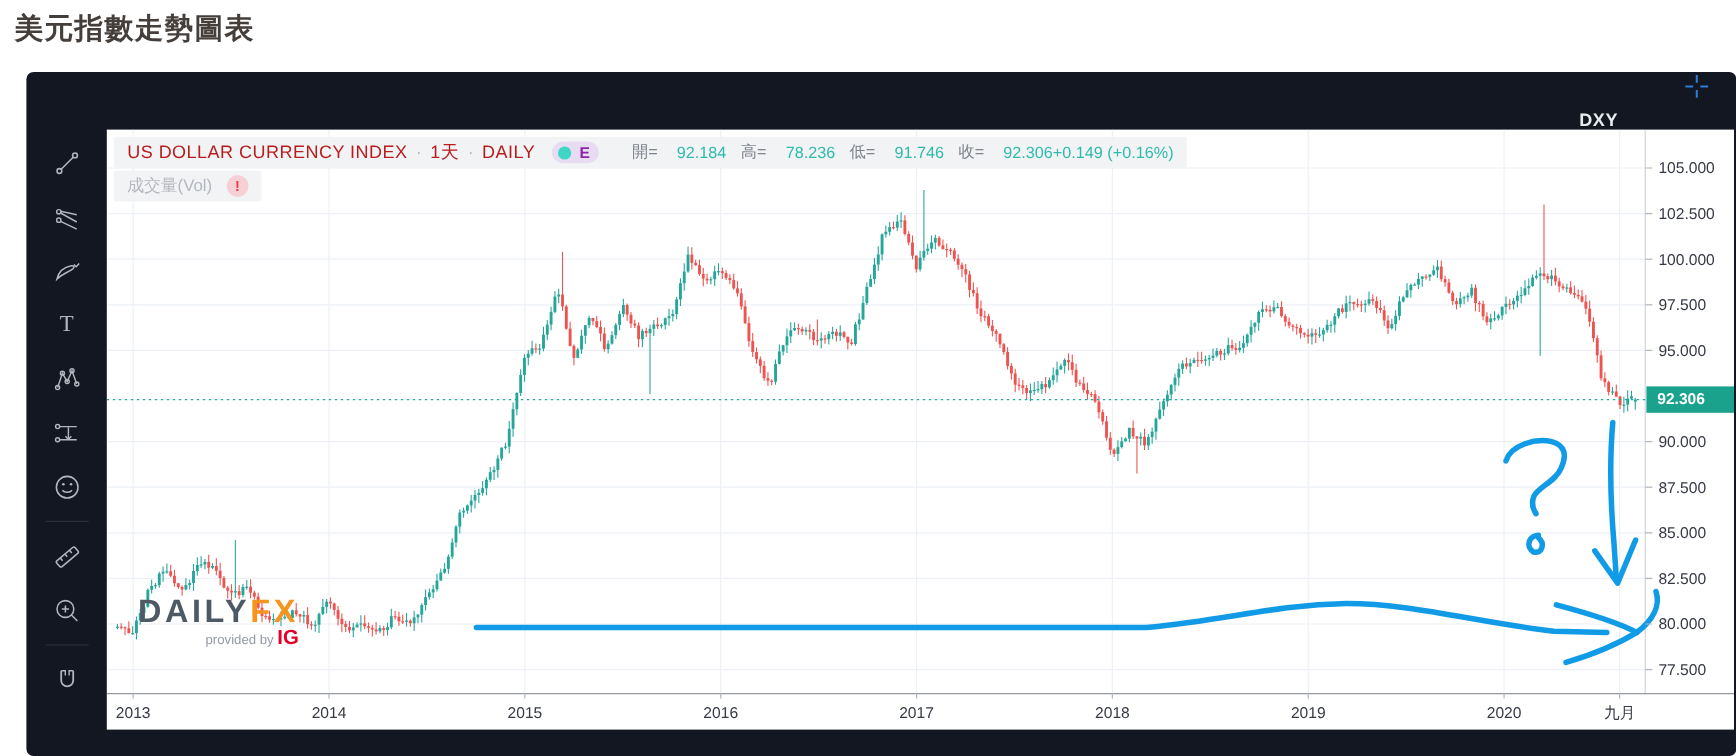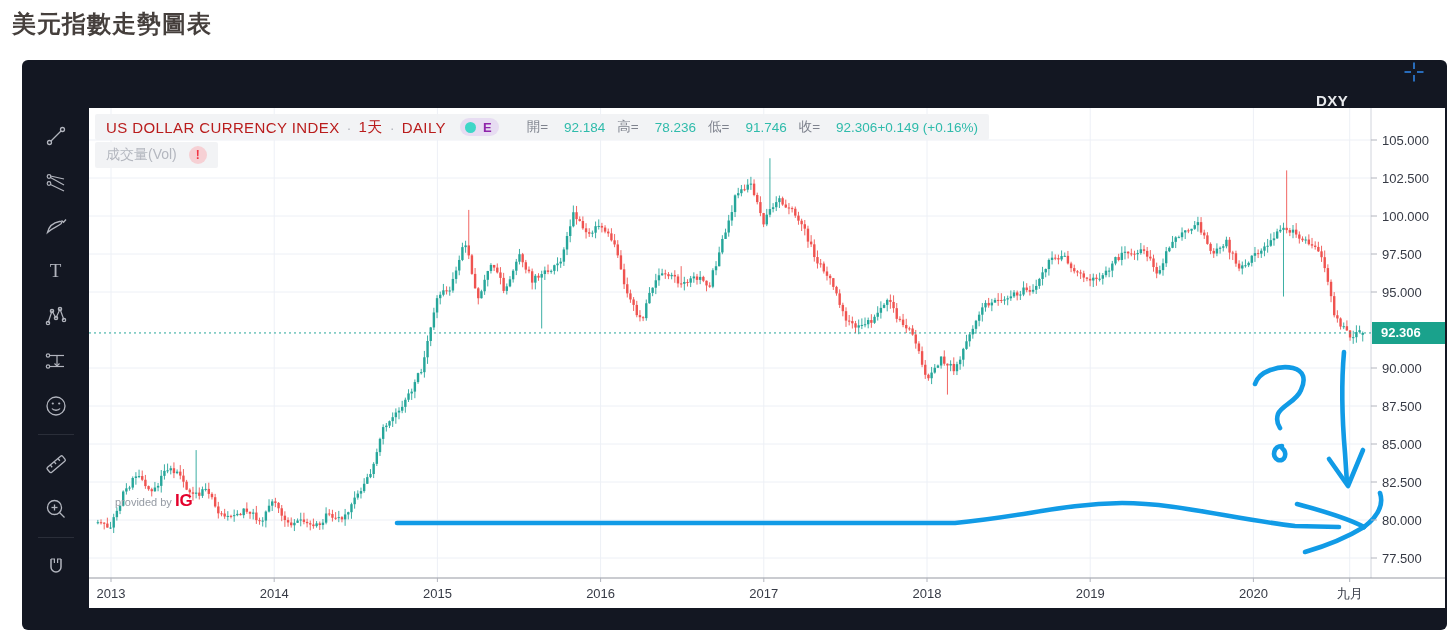--- a/index.html
+++ b/index.html
@@ -1149,18 +1149,19 @@
         <span class="lg-change">+0.149 (+0.16%)</span>
       </span>
     </div>
 
     <div class="legend-row legend-2">
       <span class="vol-label">成交量(Vol)</span>
       <span class="warn">!</span>
     </div>
 
     <div class="dfx">
+      <div class="row1"><span class="d">DAILY</span><span class="f">FX</span></div>
       <div class="prov"><span>provided by</span><span class="ig">IG</span></div>
     </div>
 
     <div class="price-tag">92.306</div>
   </div>
 </div>
 
 </body></html>

